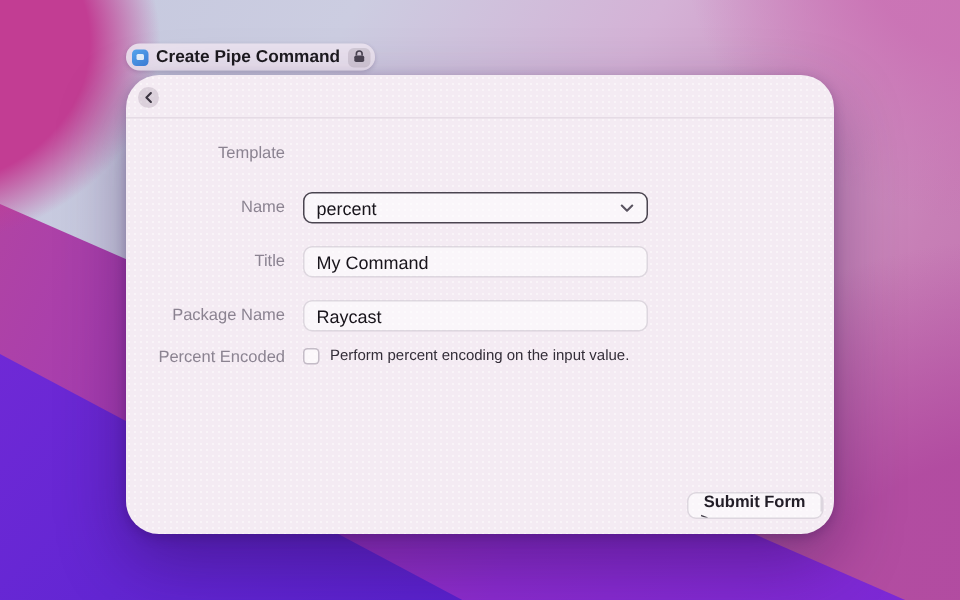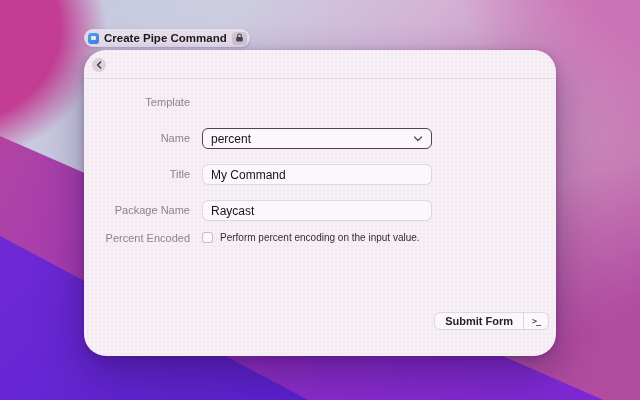--- a/index.html
+++ b/index.html
@@ -116,26 +116,27 @@
     font-size: 10px; color: #332d38;
   }
   .row-template { top: 42px; }
   .row-mode { top: 78px; }
   .row-title { top: 114px; }
   .row-package { top: 150px; }
   .row-percent { top: 181px; }
 
   
   .footer-actions {
-    position: absolute; right: 7px; bottom: 26px; height: 18px;
+    position: absolute; right: 7px; bottom: 10px; height: 18px;
     display: flex; align-items: stretch;
     background: rgba(255,255,255,0.55);
     border: 1px solid rgba(70,50,80,0.16);
     border-radius: 6px;
     overflow: hidden;
+    flex-direction: column;
   }
   .submit-button {
     display: flex; align-items: center; padding: 0 10px;
     font-size: 11px; font-weight: 600; color: #221d27;
     border-right: 1px solid rgba(70,50,80,0.16);
     white-space: nowrap;
   }
   .terminal-button {
     width: 24px; display: flex; align-items: center; justify-content: center;
     font-family: "DejaVu Sans Mono", monospace;

